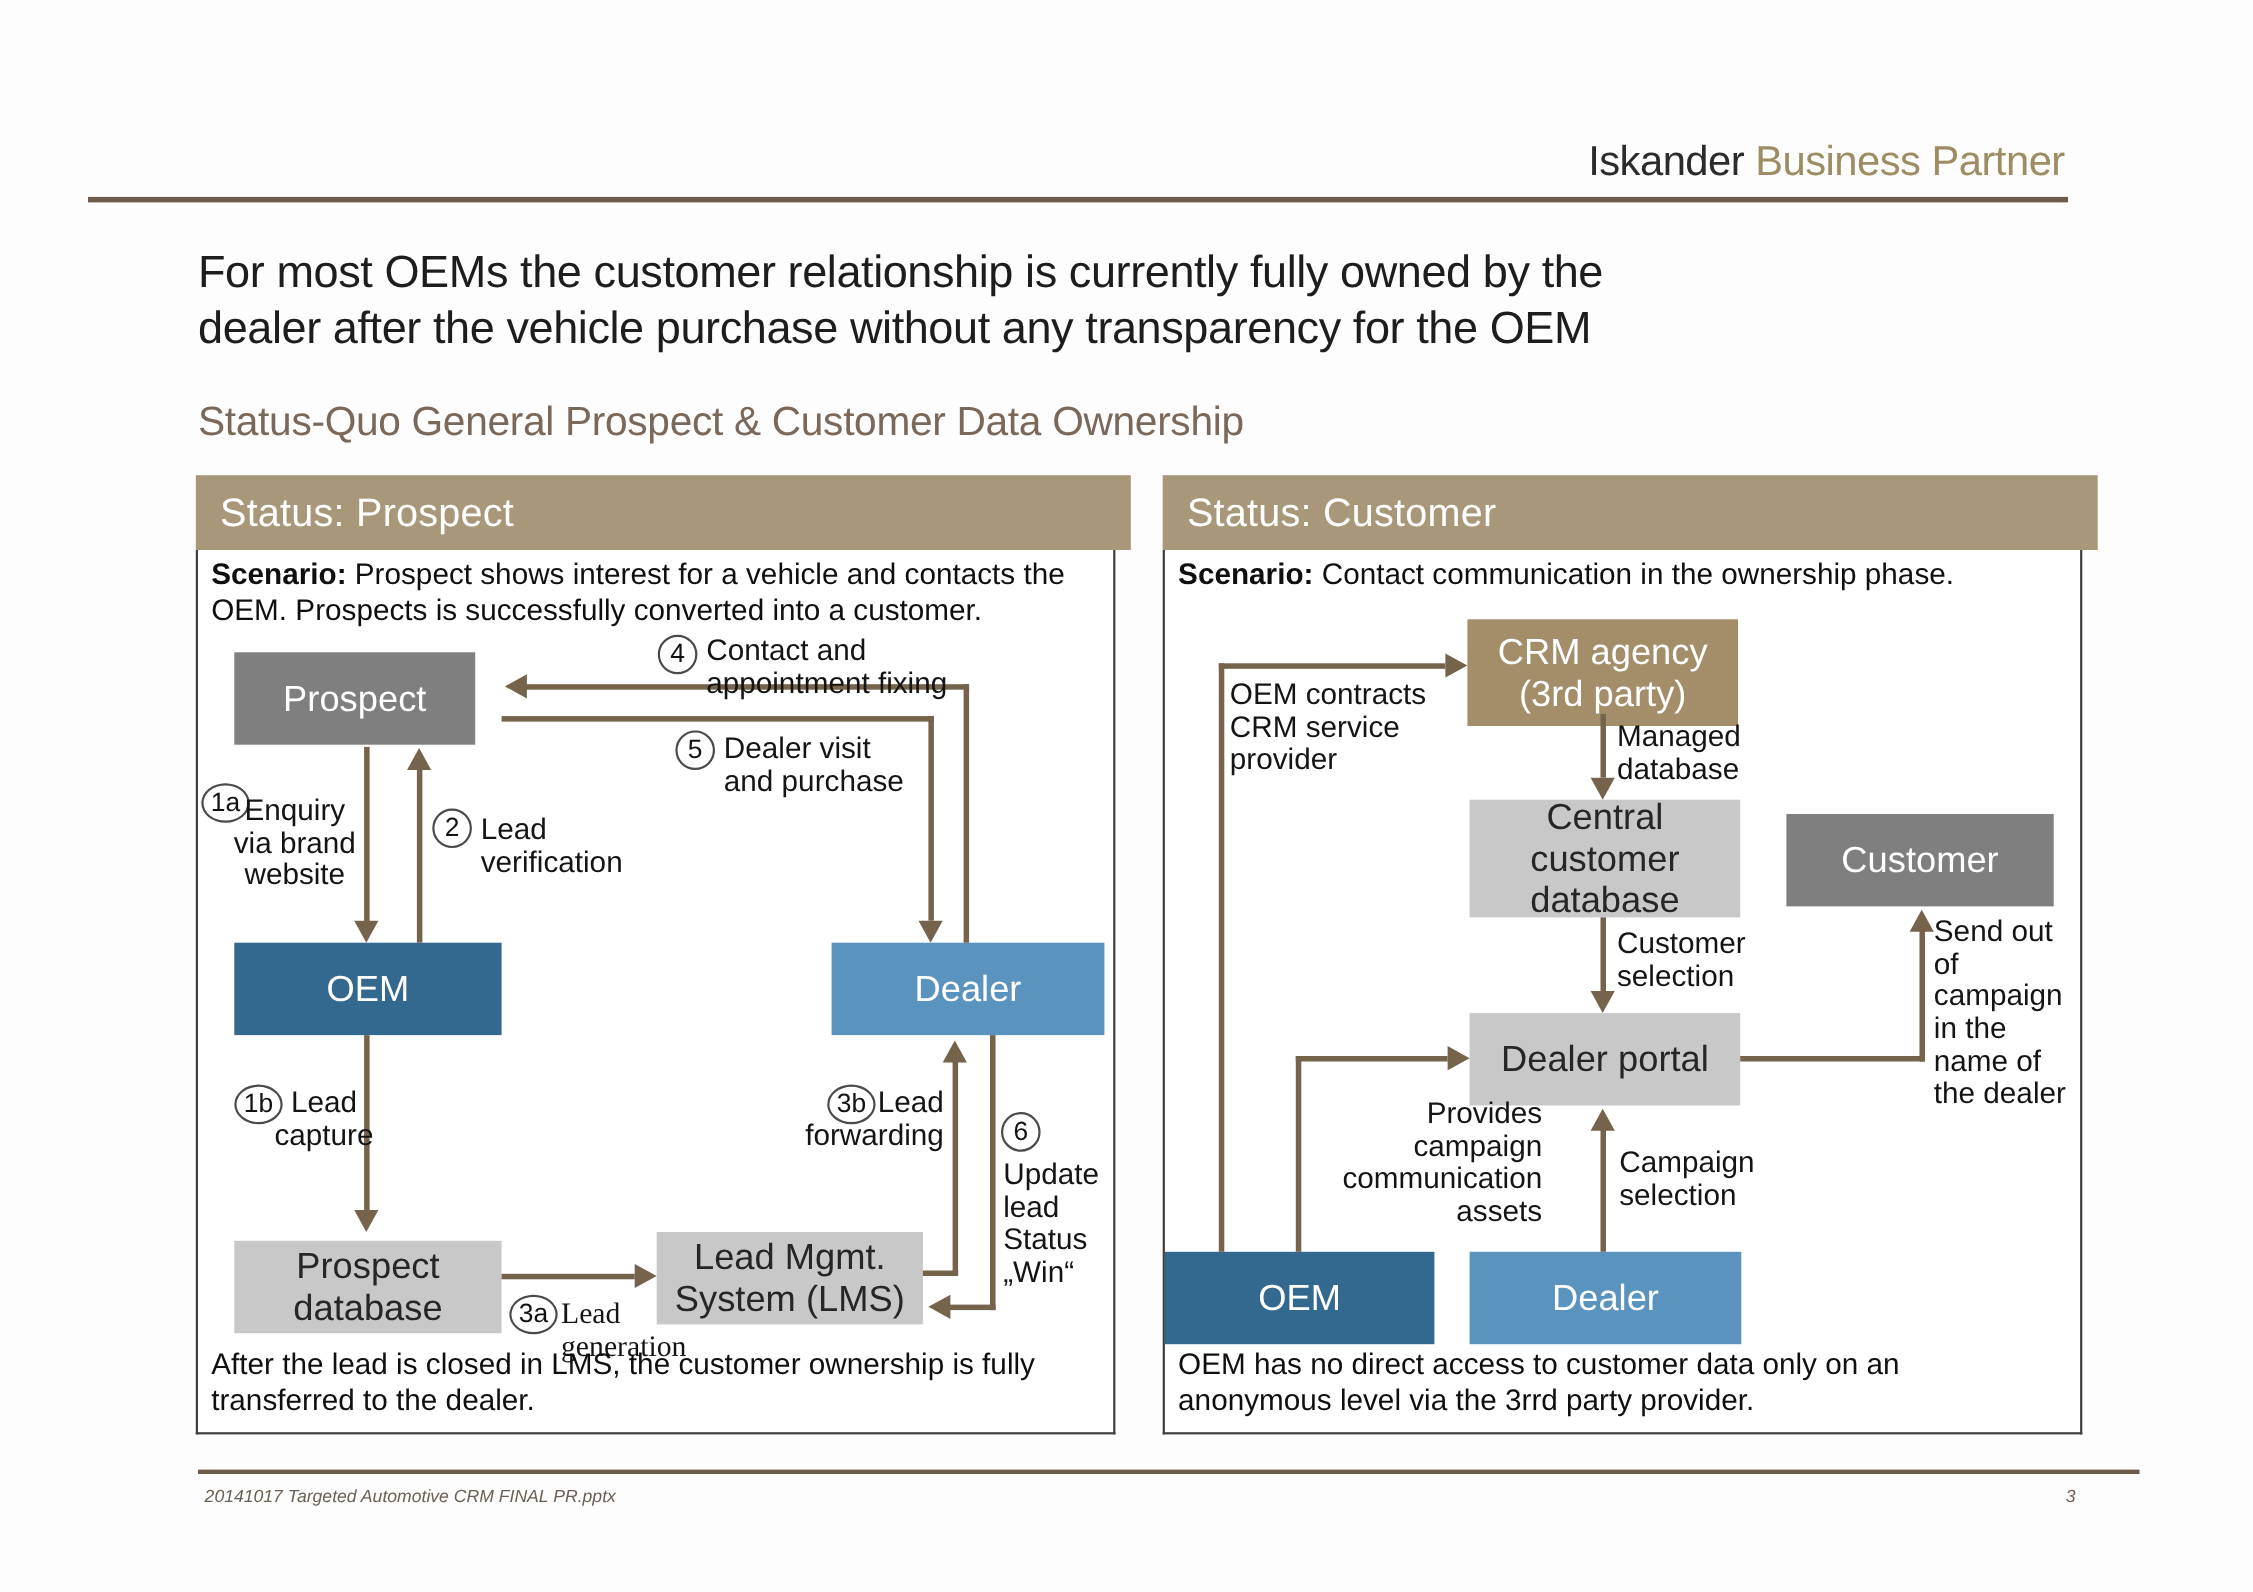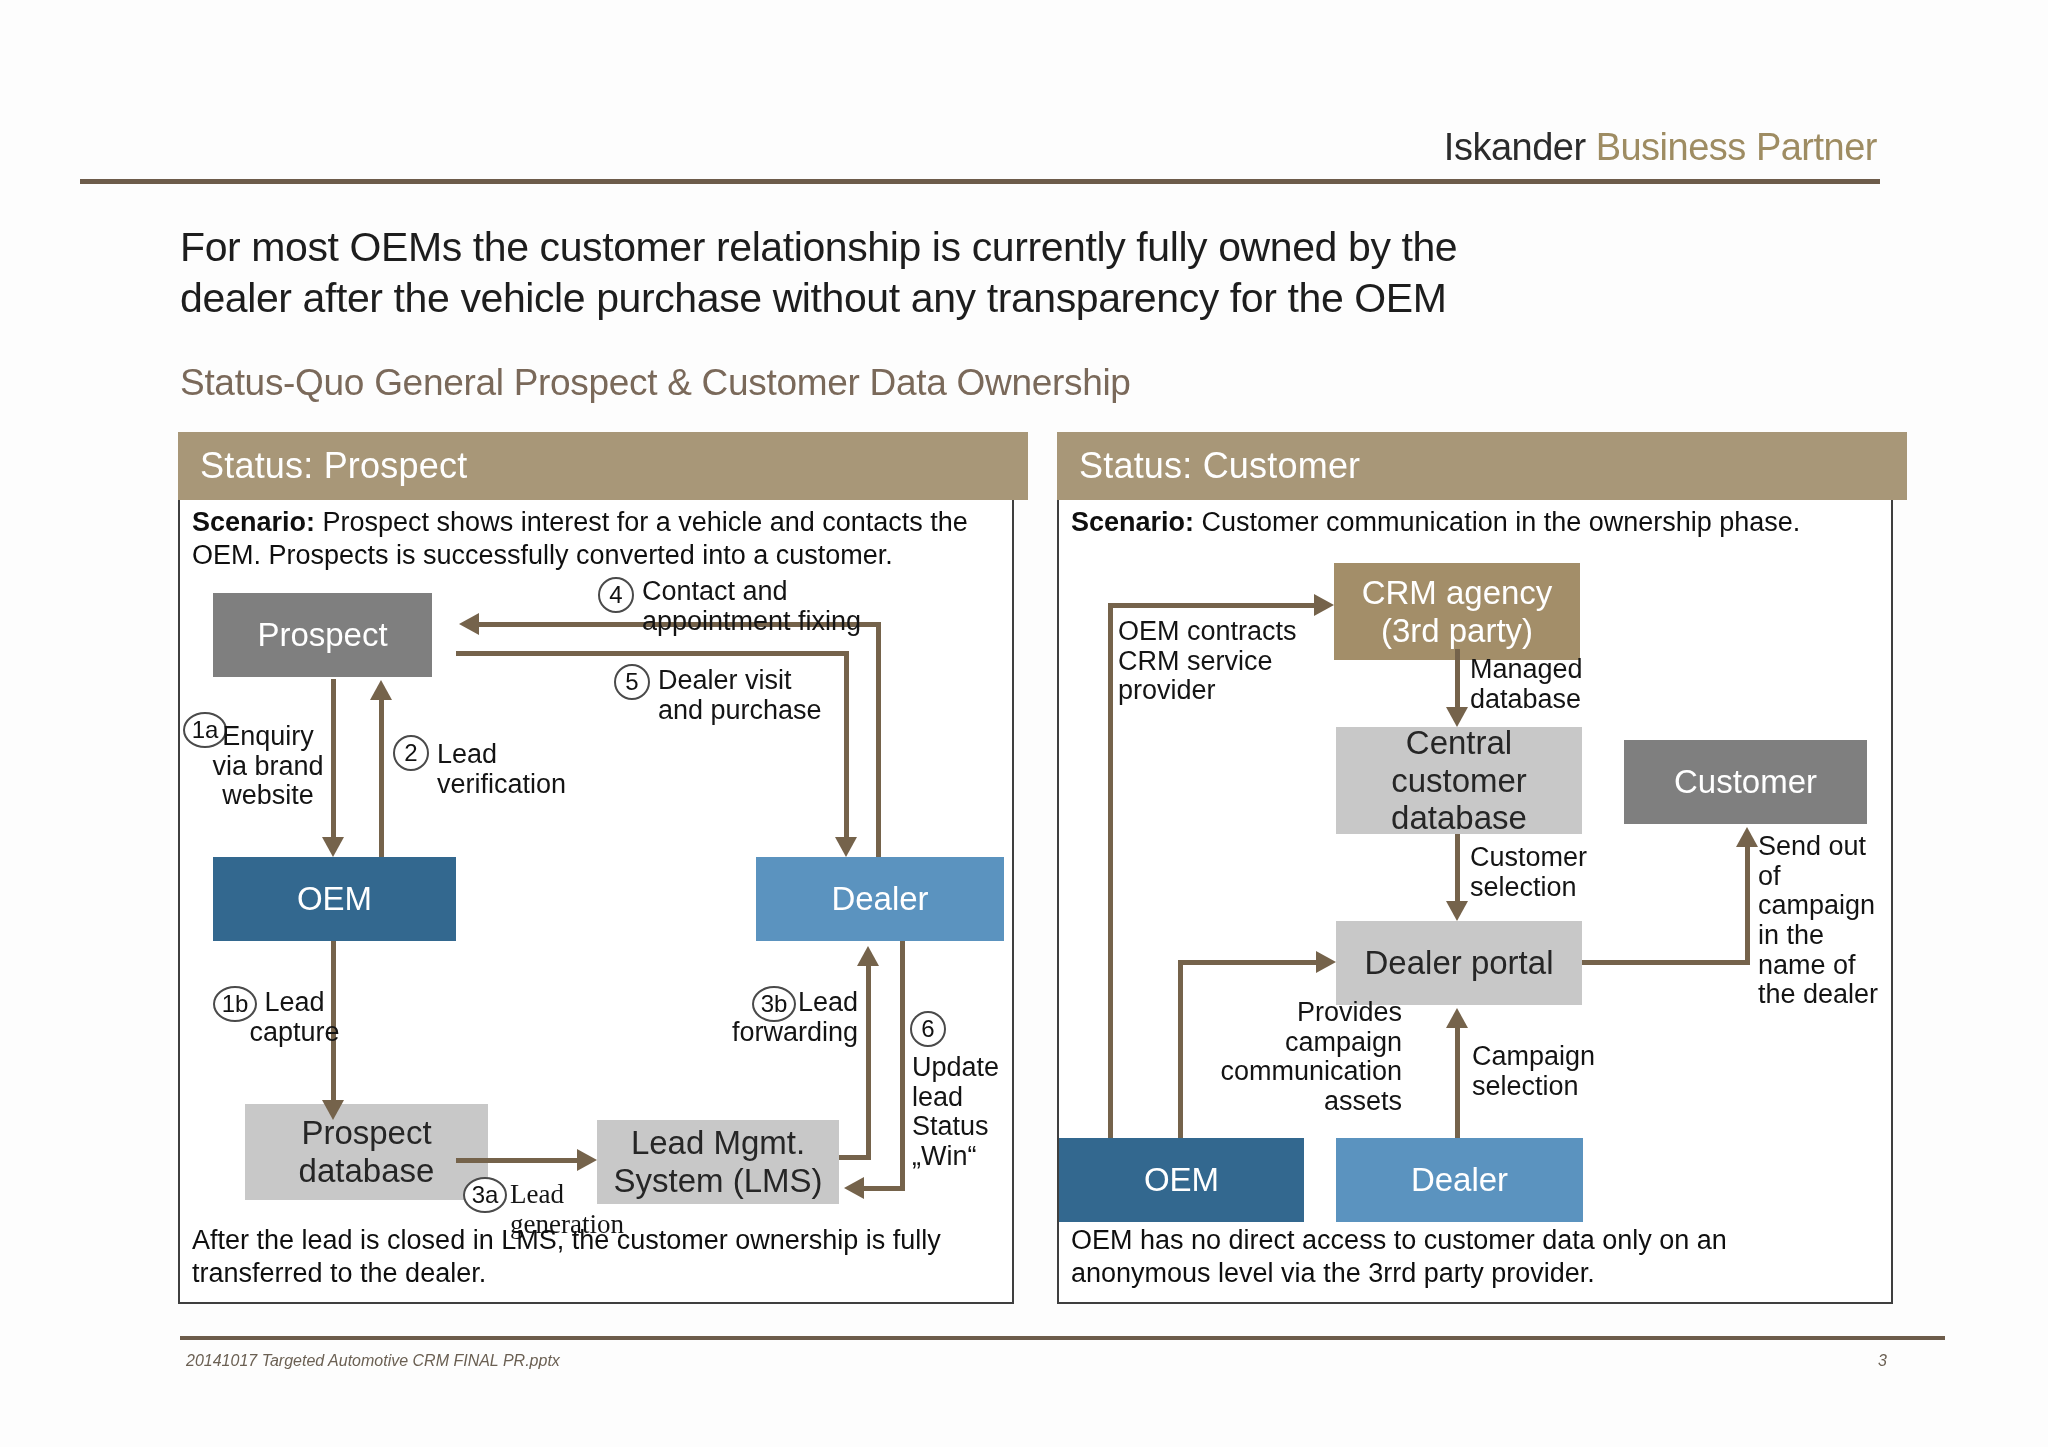--- a/index.html
+++ b/index.html
@@ -60,21 +60,21 @@
   <div class="abs panel-bar" style="left:178px;top:432px;width:850px;height:68px;">Status: Prospect</div>
   <div class="abs panel-box" style="left:178px;top:500px;width:836px;height:804px;"></div>
 
   <div class="abs scenario" style="left:192px;top:506px;width:830px;">
     <b>Scenario:</b><span> Prospect shows interest for a vehicle and contacts the OEM. Prospects is successfully converted into a customer.</span>
   </div>
 
   <div class="abs nodebox bg-gray nb-white" style="left:213px;top:593px;width:219px;height:84px;">Prospect</div>
   <div class="abs nodebox bg-oem nb-white" style="left:213px;top:857px;width:243px;height:84px;">OEM</div>
   <div class="abs nodebox bg-dealer nb-white" style="left:756px;top:857px;width:248px;height:84px;">Dealer</div>
-  <div class="abs nodebox bg-light nb-dark" style="left:213px;top:1104px;width:243px;height:96px;margin-left:32px;">Prospect database</div>
+  <div class="abs nodebox bg-light nb-dark" style="left:213px;top:1128px;width:243px;height:84px;">Prospect database</div>
   <div class="abs nodebox bg-light nb-dark" style="left:597px;top:1120px;width:242px;height:84px;">Lead Mgmt. System (LMS)</div>
 
   <span class="ln" style="left:331px;top:679px;width:5px;height:160px;"></span>
   <span class="ah ah-down" style="left:322px;top:837px;"></span>
 
   <span class="ln" style="left:379px;top:695px;width:5px;height:162px;"></span>
   <span class="ah ah-up" style="left:370px;top:677px;"></span>
 
   <span class="ln" style="left:474px;top:622px;width:407px;height:5px;"></span>
   <span class="ln" style="left:876px;top:622px;width:5px;height:235px;"></span>
@@ -121,21 +121,21 @@
 
   <span class="stepnum" style="left:910px;top:1011px;width:36px;height:36px;">6</span>
   <div class="steplabel" style="left:912px;top:1053px;width:100px;">Update lead Status „Win“</div>
 
   <div class="abs note" style="left:192px;top:1224px;width:835px;">After the lead is closed in LMS, the customer ownership is fully transferred to the dealer.</div>
 
   <div class="abs panel-bar" style="left:1057px;top:432px;width:850px;height:68px;">Status: Customer</div>
   <div class="abs panel-box" style="left:1057px;top:500px;width:836px;height:804px;"></div>
 
   <div class="abs scenario" style="left:1071px;top:506px;width:810px;">
-    <b>Scenario:</b><span> Customer communication in the ownership phase.</span>
+    <b>Scenario:</b><span> Contact communication in the ownership phase.</span>
   </div>
 
   <div class="abs nodebox bg-tan nb-white" style="left:1334px;top:563px;width:246px;height:97px;">CRM agency (3rd party)</div>
   <div class="abs nodebox bg-light nb-dark" style="left:1336px;top:727px;width:246px;height:107px;">Central customer database</div>
   <div class="abs nodebox bg-gray nb-white" style="left:1624px;top:740px;width:243px;height:84px;">Customer</div>
   <div class="abs nodebox bg-light nb-dark" style="left:1336px;top:921px;width:246px;height:84px;">Dealer portal</div>
   <div class="abs nodebox bg-oem nb-white" style="left:1059px;top:1138px;width:245px;height:84px;">OEM</div>
   <div class="abs nodebox bg-dealer nb-white" style="left:1336px;top:1138px;width:247px;height:84px;">Dealer</div>
 
   <span class="ln" style="left:1108px;top:603px;width:5px;height:535px;"></span>

